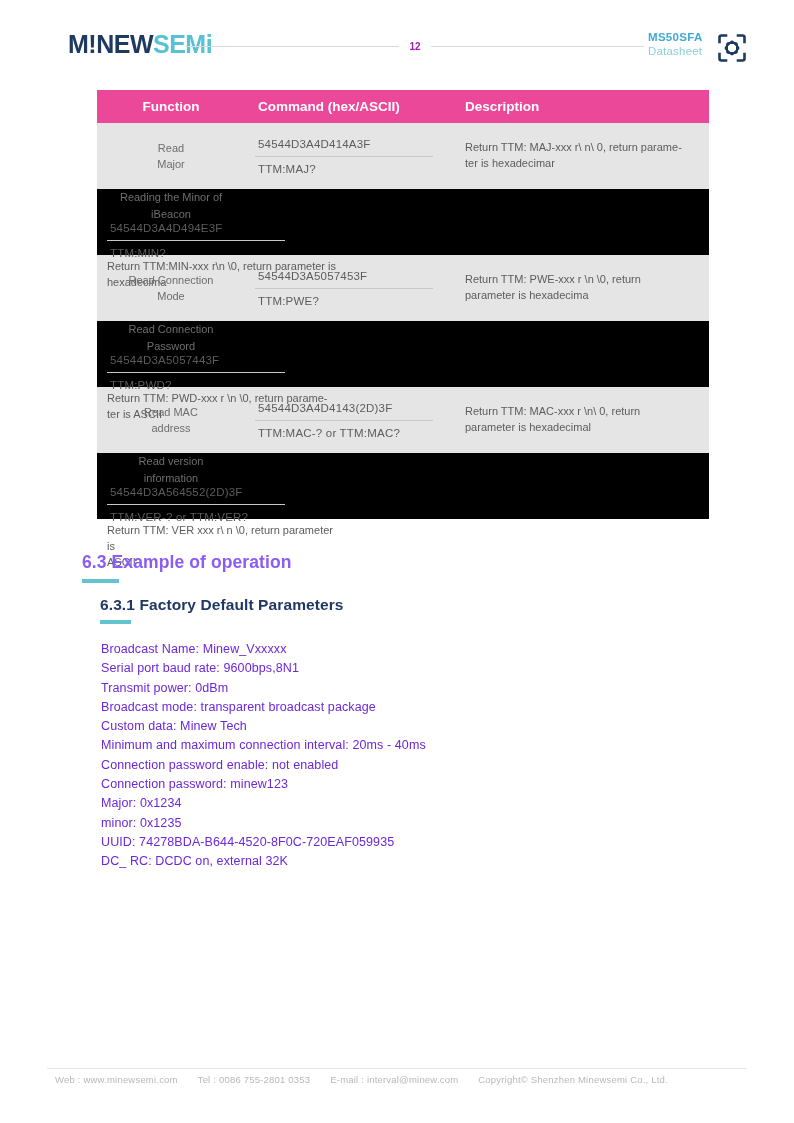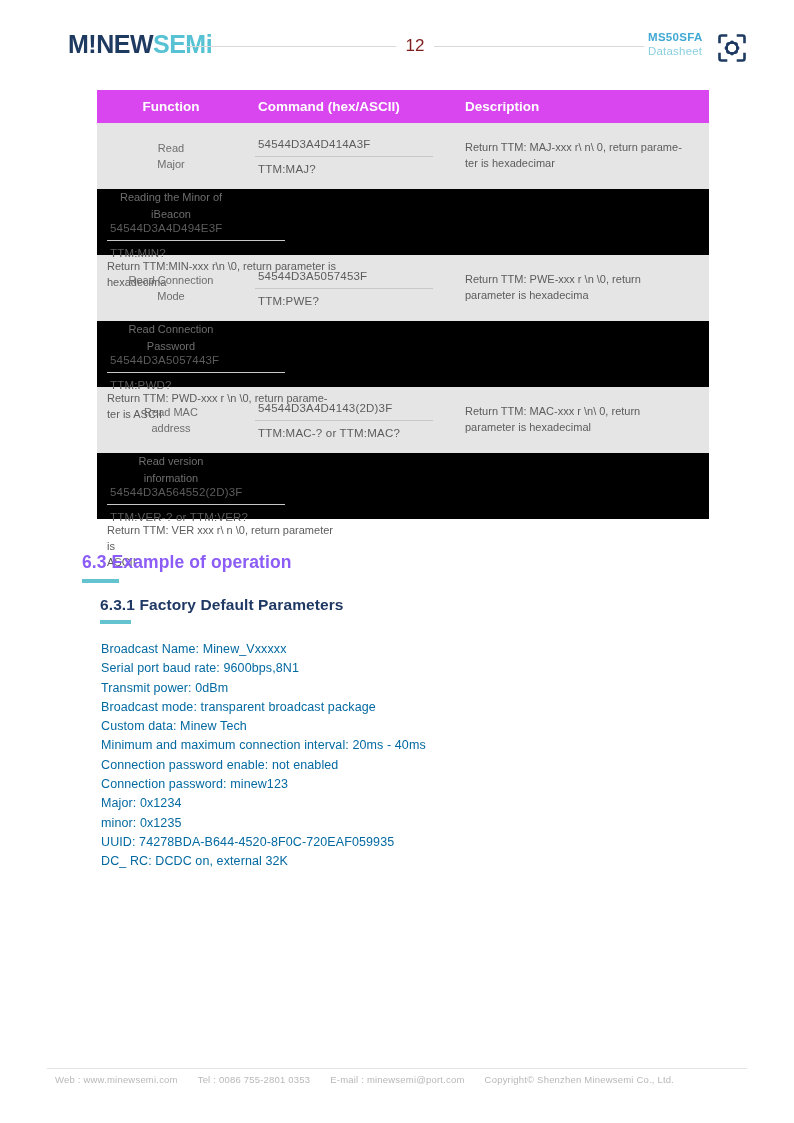--- a/index.html
+++ b/index.html
@@ -22,34 +22,34 @@
   }
   .logo-dark { color: #1f3a60; margin-left: 20px; }
   .logo-teal { color: #56c2d4; }
 
   .head-rule {
     position: absolute; left: 186px; top: 38px; width: 458px; height: 16px;
     display: flex; align-items: center;
   }
   .head-rule .rule { flex: 1; height: 1px; background: #d9d9d9; }
   .head-rule .page-num {
-    padding: 0 10px; color: #7f1d1d; font-size: 17px; font-weight: normal;
+    padding: 0 10px; color: #a21caf; font-size: 10px; font-weight: bold;
   }
 
   .doc-id { position: absolute; left: 648px; top: 31px; line-height: 1.2; }
   .doc-id .product { color: #41a9d4; font-size: 11.5px; font-weight: bold; letter-spacing: 0.3px; }
   .doc-id .doctype { color: #8bcfdf; font-size: 11.5px; letter-spacing: 0.2px; }
 
   .scan-icon { position: absolute; left: 716px; top: 32px; width: 32px; height: 32px; }
 
   
   .cmd-table { position: absolute; left: 97px; top: 90px; width: 612px; }
   .thead {
     display: flex; align-items: center; height: 33px;
-    background: #d946ef; color: #ffffff; font-weight: bold; font-size: 13.5px;
+    background: #ec4899; color: #ffffff; font-weight: bold; font-size: 13.5px;
   }
   .col-fn   { width: 148px; }
   .col-cmd  { width: 210px; }
   .col-desc { width: 254px; }
   .thead .col-fn { text-align: center; }
   .thead .col-cmd { padding-left: 13px; }
   .thead .col-desc { padding-left: 10px; }
 
   .trow { display: flex; align-items: stretch; height: 66px; background: #e5e5e5; }
   .trow.alt { background: #000000; flex-direction: column; }
@@ -80,21 +80,21 @@
   .section-bar { position: absolute; left: 82px; top: 579px; width: 37px; height: 4px; background: #63c4cf; }
   .subsection-title {
     position: absolute; left: 100px; top: 596px;
     font-size: 15.5px; font-weight: bold; color: #1f3864; letter-spacing: 0.1px;
   }
   .subsection-bar { position: absolute; left: 100px; top: 620px; width: 31px; height: 4px; background: #63c4cf; }
 
   
   .param-list {
     position: absolute; left: 101px; top: 640px; width: 560px;
-    font-size: 12.5px; color: #0369a1;
+    font-size: 12.5px; color: #6d28d9;
   }
   .param-line { line-height: 19.3px; letter-spacing: 0.1px; }
 
   
   .footer-line { position: absolute; left: 47px; top: 1068px; width: 700px; height: 1px; background: #e4e4e4; }
   .footer {
     position: absolute; left: 55px; top: 1074px; width: 692px;
     display: flex; gap: 20px; white-space: nowrap;
     font-size: 9.5px; color: #b8b8b8; letter-spacing: 0.2px;
   }
@@ -232,17 +232,17 @@
     <div class="param-line">Major: 0x1234</div>
     <div class="param-line">minor: 0x1235</div>
     <div class="param-line">UUID: 74278BDA-B644-4520-8F0C-720EAF059935</div>
     <div class="param-line">DC_ RC: DCDC on, external 32K</div>
   </div>
 
   <div class="footer-line"></div>
   <div class="footer">
     <span>Web : www.minewsemi.com</span>
     <span>Tel : 0086 755-2801 0353</span>
-    <span>E-mail : minewsemi@port.com</span>
+    <span>E-mail : interval@minew.com</span>
     <span>Copyright© Shenzhen Minewsemi Co., Ltd.</span>
   </div>
 
 </div>
 
 </body></html>

